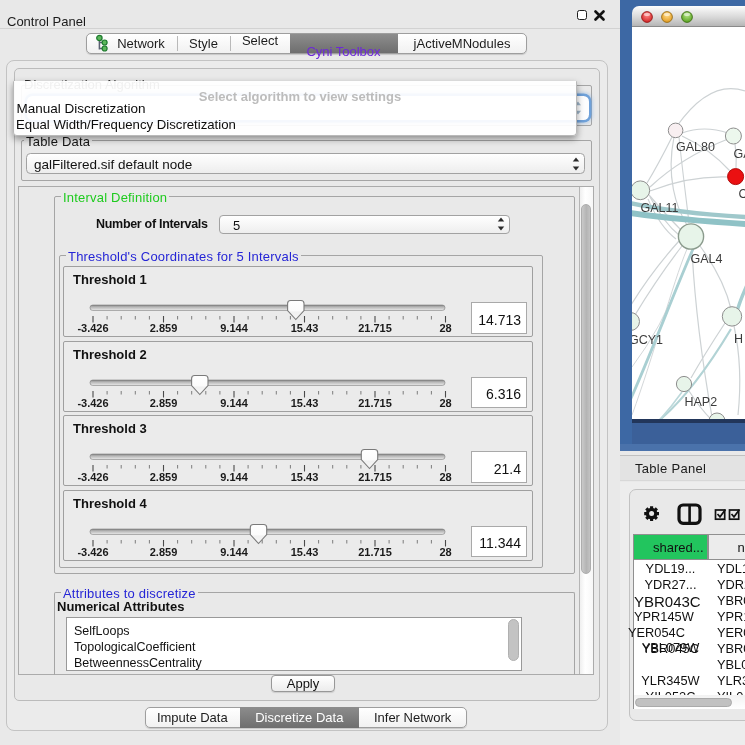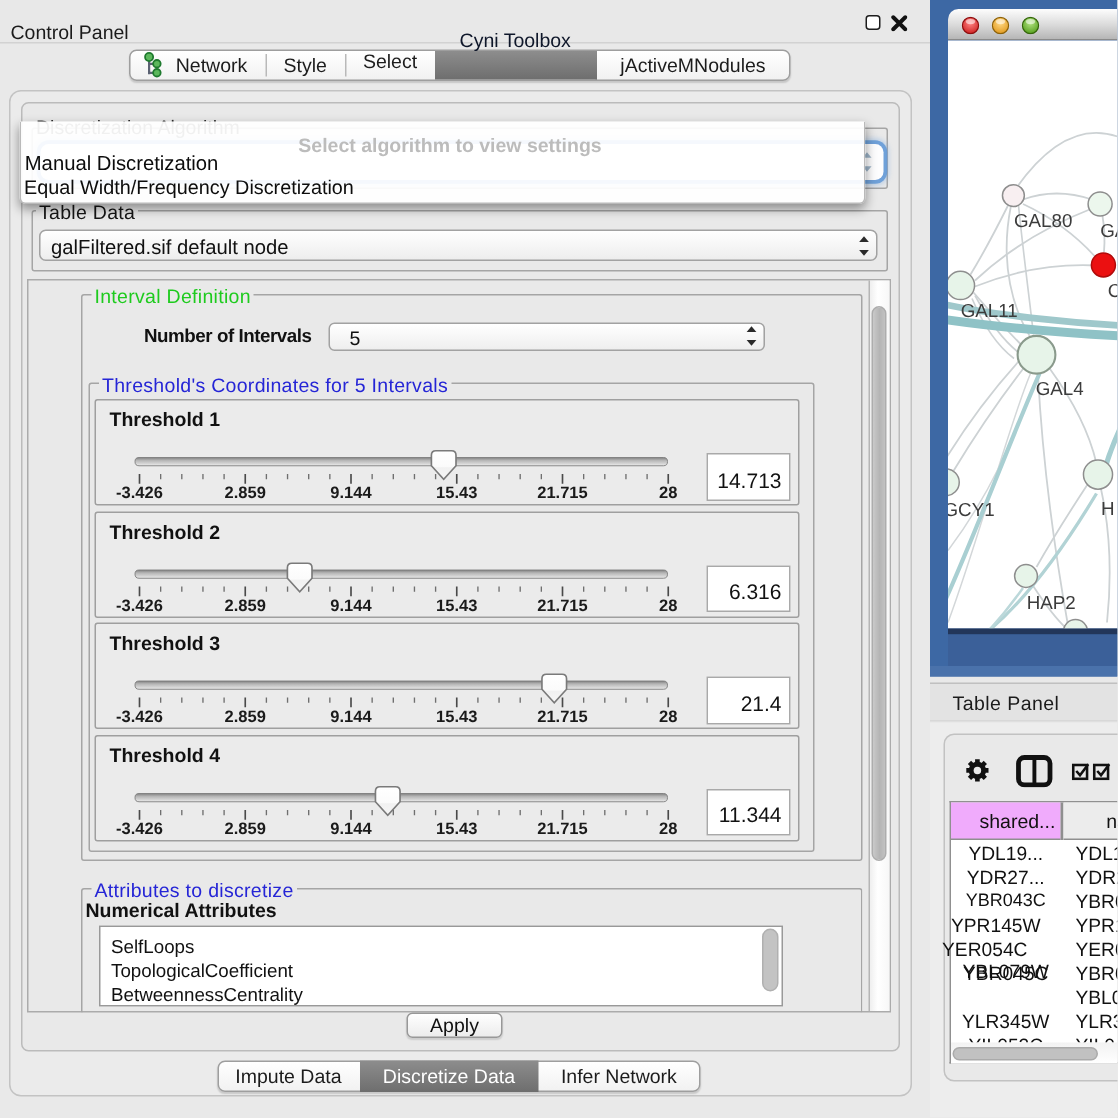--- a/index.html
+++ b/index.html
@@ -20,21 +20,21 @@
 <div class="abs" style="left:5.5px;top:59.5px;width:602px;height:671.5px;border:1px solid #c3c3c3;border-radius:8px;background:#ebebeb"></div>
 <div class="abs" style="left:13.5px;top:68px;width:586px;height:633px;border:1px solid #bbbbbb;border-radius:5px;background:#e9e9e9"></div>
 <div class="abs" style="left:86px;top:33px;width:441px;height:20.5px;background:linear-gradient(#ffffff,#f1f1f1);border:1px solid #9e9e9e;border-radius:5px;box-shadow:0 1px 1px rgba(0,0,0,0.15)"></div>
 <div class="abs" style="left:177px;top:36px;width:1px;height:15px;background:#b9b9b9"></div>
 <div class="abs" style="left:230px;top:36px;width:1px;height:15px;background:#b9b9b9"></div>
 <div class="abs" style="left:397.4px;top:33.5px;width:1px;height:19.5px;background:#8f8f8f"></div>
 <div class="abs" style="left:290px;top:33.5px;width:107.5px;height:19.5px;background:linear-gradient(#8d8d8d,#6e6e6e)"></div>
 <div class="seg" style="left:110px;top:33px;width:62px;height:20px">Network</div>
 <div class="seg" style="left:177px;top:33px;width:53px;height:20px">Style</div>
 <div class="seg" style="left:230px;top:33px;width:60px;height:15px">Select</div>
-<div class="seg" style="left:290px;top:16px;width:107px;height:20px;color:#0f172a">Cyni Toolbox</div>
+<div class="seg" style="left:290px;top:33px;width:107px;height:36px;color:#6d28d9">Cyni Toolbox</div>
 <div class="seg" style="left:397px;top:33px;width:130px;height:20px">jActiveMNodules</div>
 <svg class="abs" style="left:94px;top:32px" width="18" height="21">
 <path d="M 5.4 8 V 17.5 M 5.4 10.5 H 9 M 5.4 16.5 H 9" stroke="#5a6172" stroke-width="1.5" fill="none"></path>
 <circle cx="5.4" cy="6" r="2.7" fill="#5cb85c" stroke="#1e7a2e" stroke-width="1.2"></circle>
 <circle cx="10.6" cy="10.5" r="2.5" fill="#5cb85c" stroke="#1e7a2e" stroke-width="1.2"></circle>
 <circle cx="10.6" cy="16.5" r="2.5" fill="#5cb85c" stroke="#1e7a2e" stroke-width="1.2"></circle>
 </svg>
 <div class="abs" style="left:18px;top:186px;width:576px;height:489px;border:1px solid #ababab;background:#e9e9e9"></div>
 <div class="abs" style="left:578.5px;top:187px;width:14.5px;height:487px;background:linear-gradient(90deg,#efefef,#ffffff 40%,#f7f7f7);border-left:1px solid #b5b5b5"></div>
 <div class="abs" style="left:580.5px;top:204px;width:10.5px;height:370px;border-radius:5.5px;background:linear-gradient(90deg,#c9c9c9,#b4b4b4 55%,#c2c2c2);border:1px solid #adadad"></div>
@@ -309,28 +309,28 @@
 <rect x="47.3" y="2" width="2.6" height="18.3" fill="#111"></rect>
 
 <g stroke="#111" fill="none">
 <rect x="74.5" y="7" width="9.2" height="9.2" stroke-width="1.7"></rect>
 <path d="M 76.5 11 L 79 13.8 L 84.5 6.5" stroke-width="1.7"></path>
 <rect x="88.5" y="7" width="9.2" height="9.2" stroke-width="1.7"></rect>
 <path d="M 90.5 11 L 93 13.8 L 98.5 6.5" stroke-width="1.7"></path>
 </g>
 </svg>
 <div class="abs" style="left:633px;top:533.5px;width:112px;height:175.5px;border:1px solid #909090;border-right:none;background:#fff;overflow:hidden"></div>
-<div class="abs" style="left:634px;top:534.5px;width:73px;height:25px;background:#f0abfc;border-bottom:1px solid #8f8f8f;font-size:13px;color:#111;text-align:left;padding:5px 0 0 19px">shared...</div>
+<div class="abs" style="left:634px;top:534.5px;width:73px;height:25px;background:#22c55e;border-bottom:1px solid #8f8f8f;font-size:13px;color:#111;text-align:left;padding:5px 0 0 19px">shared...</div>
 <div class="abs" style="left:707px;top:534.5px;width:1.5px;height:25px;background:#8f8f8f"></div>
 <div class="abs" style="left:708.5px;top:534.5px;width:36.5px;height:25px;background:#ececec;border-bottom:1px solid #8f8f8f;font-size:13px;color:#111;padding-top:5px;padding-left:29px">na</div>
 <div class="abs" style="left:634px;top:560.5px;width:73px;height:16px;overflow:hidden;font-size:12.8px;color:#111;text-align:center;padding-top:0.5px">YDL19...</div>
 <div class="abs" style="left:717px;top:560.5px;width:28px;height:16px;overflow:hidden;font-size:12.8px;color:#111;padding-top:0.5px">YDL1</div>
 <div class="abs" style="left:634px;top:576.5px;width:73px;height:16px;overflow:hidden;font-size:12.8px;color:#111;text-align:center;padding-top:0.5px">YDR27...</div>
 <div class="abs" style="left:717px;top:576.5px;width:28px;height:16px;overflow:hidden;font-size:12.8px;color:#111;padding-top:0.5px">YDR2</div>
-<div class="abs" style="left:634px;top:592.5px;width:73px;height:16px;overflow:hidden;font-size:12px;color:#111;text-align:center;padding-top:0.5px">YBR043C</div>
+<div class="abs" style="left:634px;top:592.5px;width:73px;height:16px;overflow:hidden;font-size:15px;color:#111;padding-top:0.5px">YBR043C</div>
 <div class="abs" style="left:717px;top:592.5px;width:28px;height:16px;overflow:hidden;font-size:12.8px;color:#111;padding-top:0.5px">YBR0</div>
 <div class="abs" style="left:634px;top:608.5px;width:73px;height:16px;overflow:hidden;font-size:12.8px;color:#111;text-align:left;padding-top:0.5px">YPR145W</div>
 <div class="abs" style="left:717px;top:608.5px;width:28px;height:16px;overflow:hidden;font-size:12.8px;color:#111;padding-top:0.5px">YPR1</div>
 <div class="abs" style="left:620px;top:624.5px;width:73px;height:16px;overflow:hidden;font-size:12.8px;color:#111;text-align:center;padding-top:0.5px">YER054C</div>
 <div class="abs" style="left:717px;top:624.5px;width:28px;height:16px;overflow:hidden;font-size:12.8px;color:#111;padding-top:0.5px">YER0</div>
 <div class="abs" style="left:634px;top:640.5px;width:73px;height:16px;overflow:hidden;font-size:12.8px;color:#111;text-align:center;padding-top:0.5px">YBR045C</div>
 <div class="abs" style="left:717px;top:640.5px;width:28px;height:16px;overflow:hidden;font-size:12.8px;color:#111;padding-top:0.5px">YBR0</div>
 <div class="abs" style="left:634px;top:639px;width:73px;height:16px;overflow:hidden;font-size:12.8px;color:#111;text-align:center;padding-top:0.5px">YBL079W</div>
 <div class="abs" style="left:717px;top:656.5px;width:28px;height:16px;overflow:hidden;font-size:12.8px;color:#111;padding-top:0.5px">YBL0</div>
 <div class="abs" style="left:634px;top:672.5px;width:73px;height:16px;overflow:hidden;font-size:12.8px;color:#111;text-align:center;padding-top:0.5px">YLR345W</div>

